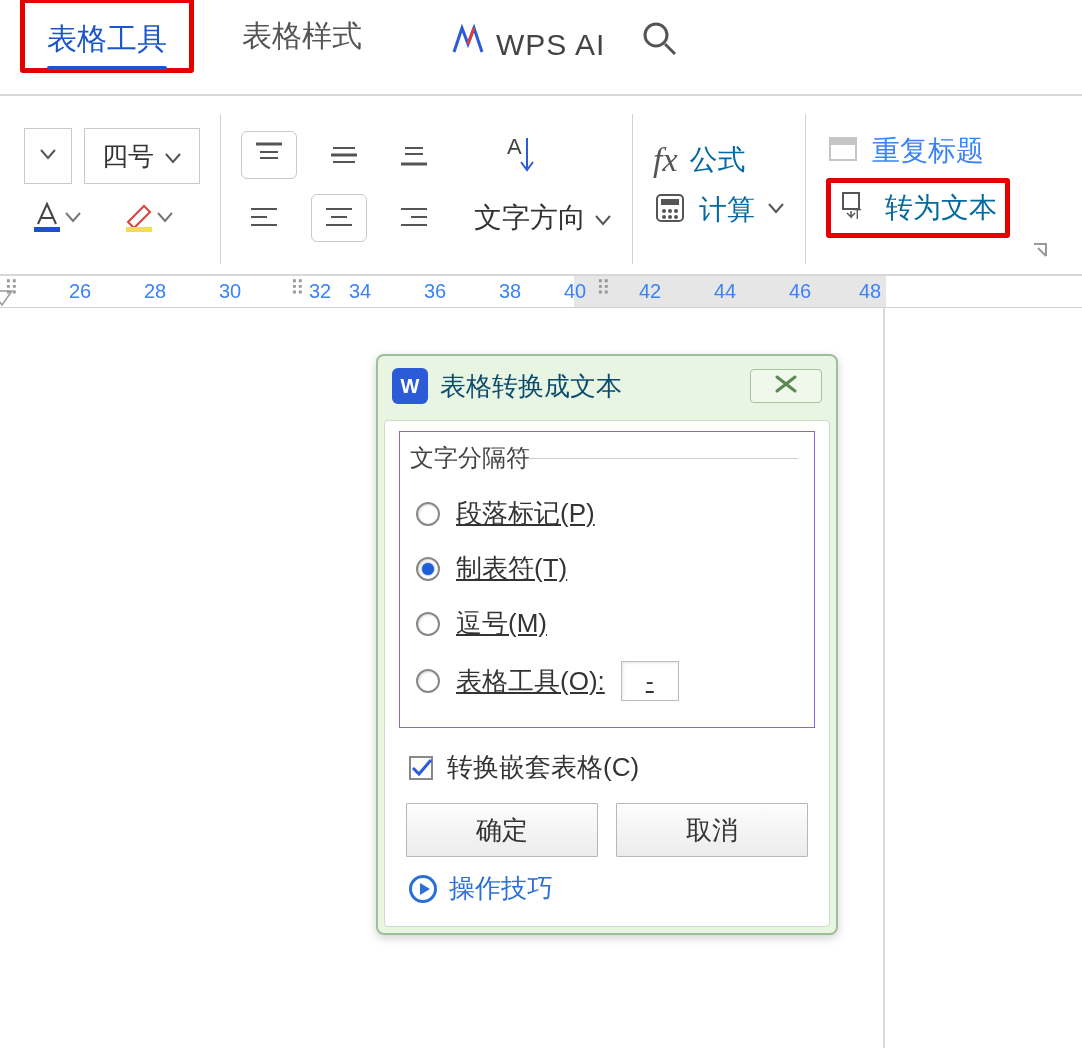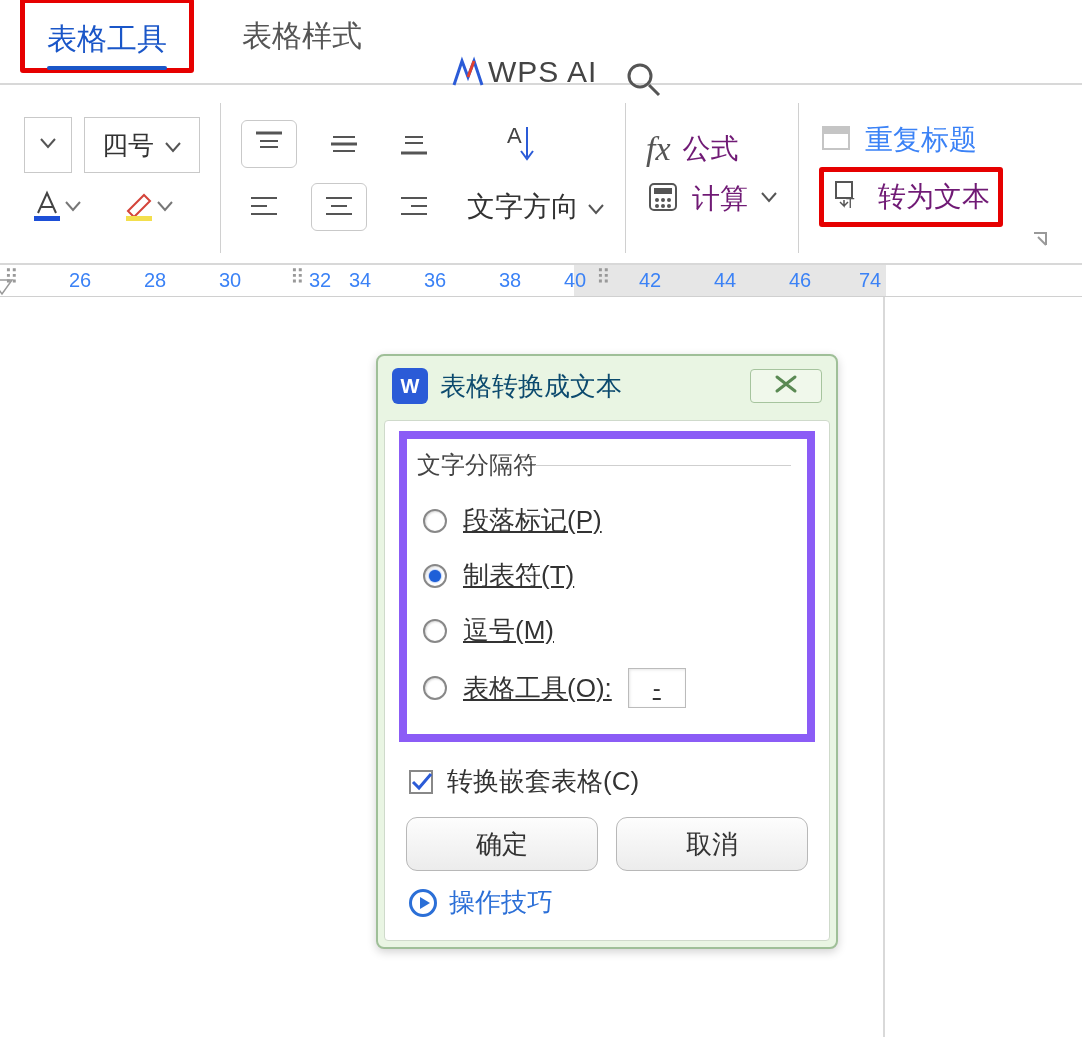--- a/index.html
+++ b/index.html
@@ -9,21 +9,21 @@
     width: 1082px;
     height: 1050px;
     overflow: hidden;
     font-size: 16px;
     color: #333;
   }
   
   .tabs {
     display: flex;
     align-items: flex-start;
-    height: 85px;
+    height: 96px;
     padding-left: 20px;
     gap: 30px;
     border-bottom: 2px solid #d8d8d8;
   }
   .tab {
     font-size: 30px;
     color: #555;
     padding: 16px 18px 8px 18px;
     cursor: pointer;
   }
@@ -33,21 +33,21 @@
   }
   .tab.active::after {
     content:"";
     position:absolute;
     left:18px; right:18px; bottom:-2px;
     height:4px; background:#1a56c8;
     border-radius:2px;
   }
   .red-box { border: 5px solid #e60000; border-radius:3px; }
   .tab-redbox { padding:0 4px; margin-top:-2px; }
-  .ai-group { display:flex; align-items:flex-start; gap:2px; margin-left:40px; padding-top:14px;margin-top:41px;}
+  .ai-group { display:flex; align-items:flex-end; gap:10px; margin-left:40px; padding-top:14px;}
   .ai-label { font-size:30px; color:#444; letter-spacing:1px; }
   .search-icon svg { width:40px; height:40px; }
   .ai-logo svg { width:36px; height:36px; }
 
   
   .toolbar {
     height: 180px;
     border-bottom: 2px solid #d8d8d8;
     padding: 14px 10px 0 10px;
     display:flex;
@@ -66,21 +66,21 @@
     display:flex; align-items:center; justify-content:center;
     height:56px; cursor:pointer;
   }
   .dd-blank { width:48px; }
   .dd-size { width:116px; font-size:26px; gap:10px; padding:0 10px; }
   .chev svg { width:18px; height:14px; }
   .mini-icon svg { width:34px; height:34px; }
   .icon-btn { display:flex; align-items:center; cursor:pointer; padding:4px 6px; }
   .icon-btn.boxed { border:1px solid #c9c9c9; border-radius:6px; padding:6px 10px; }
   .txt-dir { font-size:28px; color:#333; display:flex; align-items:center; gap:8px; }
-  .rlabel { font-size:28px; color:#701a75; }
+  .rlabel { font-size:28px; color:#0369a1; }
   .rlabel.dim { color:#3b82f6; }
   .fx { font-family: "Times New Roman", serif; font-style:italic; font-size:34px; color:#555; }
   .convert-redbox { padding:6px 8px; margin-top:-4px;}
   .expand-corner { position:absolute; right:30px; bottom:8px; }
 
   
   .ruler {
     height:32px; background:#fff; position:relative;
     display:flex; align-items:flex-end;
     border-bottom:1px solid #d0d0d0;
@@ -125,21 +125,21 @@
     display:flex; align-items:center; justify-content:center; font-weight:bold; font-size:20px;
   }
   .close-btn {
     width:72px; height:34px; border:1px solid #a6c49e; border-radius:4px;
     display:flex; align-items:center; justify-content:center; background:#f0f8eb; cursor:pointer;
   }
   .dlg-body {
     background:#fff; margin:6px; border:1px solid #cfdacb; border-radius:4px;
     padding:18px 20px 16px 20px;
   }
-  .section-redbox { border:8px solid #8b5cf6; padding:10px 26px 16px 10px; margin:-8px -6px 14px -6px; }
+  .section-redbox { border:1px solid #8b5cf6; padding:10px 26px 16px 10px; margin:-8px -6px 14px -6px; }
   .legend { font-size:24px; color:#444; position:relative; margin-bottom:12px;}
   .legend::after {
     content:""; position:absolute; left:118px; right:-10px; top:50%;
     height:1px; background:#cfcfcf;
   }
   .radio-row { display:flex; align-items:center; gap:16px; padding:10px 6px; font-size:26px;text-decoration:underline; }
   .radio {
     width:24px; height:24px; border:2px solid #888; border-radius:50%;
     display:flex; align-items:center; justify-content:center; background:#fff;
     box-shadow: inset 1px 1px 2px rgba(0,0,0,.15);
@@ -151,21 +151,21 @@
     box-shadow: inset 1px 1px 3px rgba(0,0,0,.1);
   }
   .chk-row { display:flex; align-items:center; gap:14px; font-size:26px; padding:8px 4px 18px 4px;}
   .checkbox {
     width:24px; height:24px; border:2px solid #888; background:#fff; position:relative;
   }
   .checkbox.checked svg { position:absolute; left:-2px; top:-2px; width:24px; height:24px; }
   .btn-row { display:flex; gap:18px; justify-content:center; }
   .dlg-btn {
     width:192px; height:54px; border:1px solid #b8b8b8; background:linear-gradient(#fdfdfd,#ececec);
-    font-size:26px; border-radius:11px; cursor:pointer;
+    font-size:26px; border-radius:1px; cursor:pointer;
     display:flex; align-items:center; justify-content:center;
   }
   .tips-row { display:flex; align-items:center; gap:12px; padding:14px 4px 4px 4px; }
   .tips-link { color:#2b6fd7; font-size:26px; cursor:pointer; }
   .play-icon {
     width:28px; height:28px; border:3px solid #2b6fd7; border-radius:50%;
     display:flex; align-items:center; justify-content:center;
   }
   .play-icon::after { content:""; border-left:10px solid #2b6fd7; border-top:6px solid transparent; border-bottom:6px solid transparent; margin-left:3px;}
 </style>
@@ -283,21 +283,21 @@
             <line x1="4" y1="24" x2="30" y2="24" stroke="#555" stroke-width="2"></line>
           </svg>
       </span>
       <span class="icon-btn">
         <svg width="34" height="34">
             <line x1="4" y1="8" x2="30" y2="8" stroke="#555" stroke-width="2"></line>
             <line x1="14" y1="16" x2="30" y2="16" stroke="#555" stroke-width="2"></line>
             <line x1="4" y1="24" x2="30" y2="24" stroke="#555" stroke-width="2"></line>
           </svg>
       </span>
-      <div class="txt-dir" style="margin-left:6px;align-items:center;">
+      <div class="txt-dir" style="margin-left:13px;align-items:center;">
         <span>文字方向</span>
         <span class="chev"><svg viewBox="0 0 18 14">
               <path d="M2 3 L9 11 L16 3" fill="none" stroke="#555" stroke-width="2"></path>
             </svg></span>
       </div>
     </div>
   </div>
   <div class="vsep"></div>
 
   <div class="group">
@@ -372,21 +372,21 @@
   <span class="ruler-num" style="left:155px">28</span>
   <span class="ruler-num" style="left:230px">30</span>
   <span class="ruler-num" style="left:320px">32</span>
   <span class="ruler-num" style="left:360px">34</span>
   <span class="ruler-num" style="left:435px">36</span>
   <span class="ruler-num" style="left:510px">38</span>
   <span class="ruler-num" style="left:575px">40</span>
   <span class="ruler-num" style="left:650px">42</span>
   <span class="ruler-num" style="left:725px">44</span>
   <span class="ruler-num" style="left:800px">46</span>
-  <span class="ruler-num" style="left:870px">74</span>
+  <span class="ruler-num" style="left:870px">48</span>
 </div>
 
 <div class="doc">
   <div class="page-edge"></div>
 </div>
 
 <div class="dialog">
   <div class="dlg-titlebar">
     <div class="dlg-title-left">
       <div class="w-badge">W</div>

